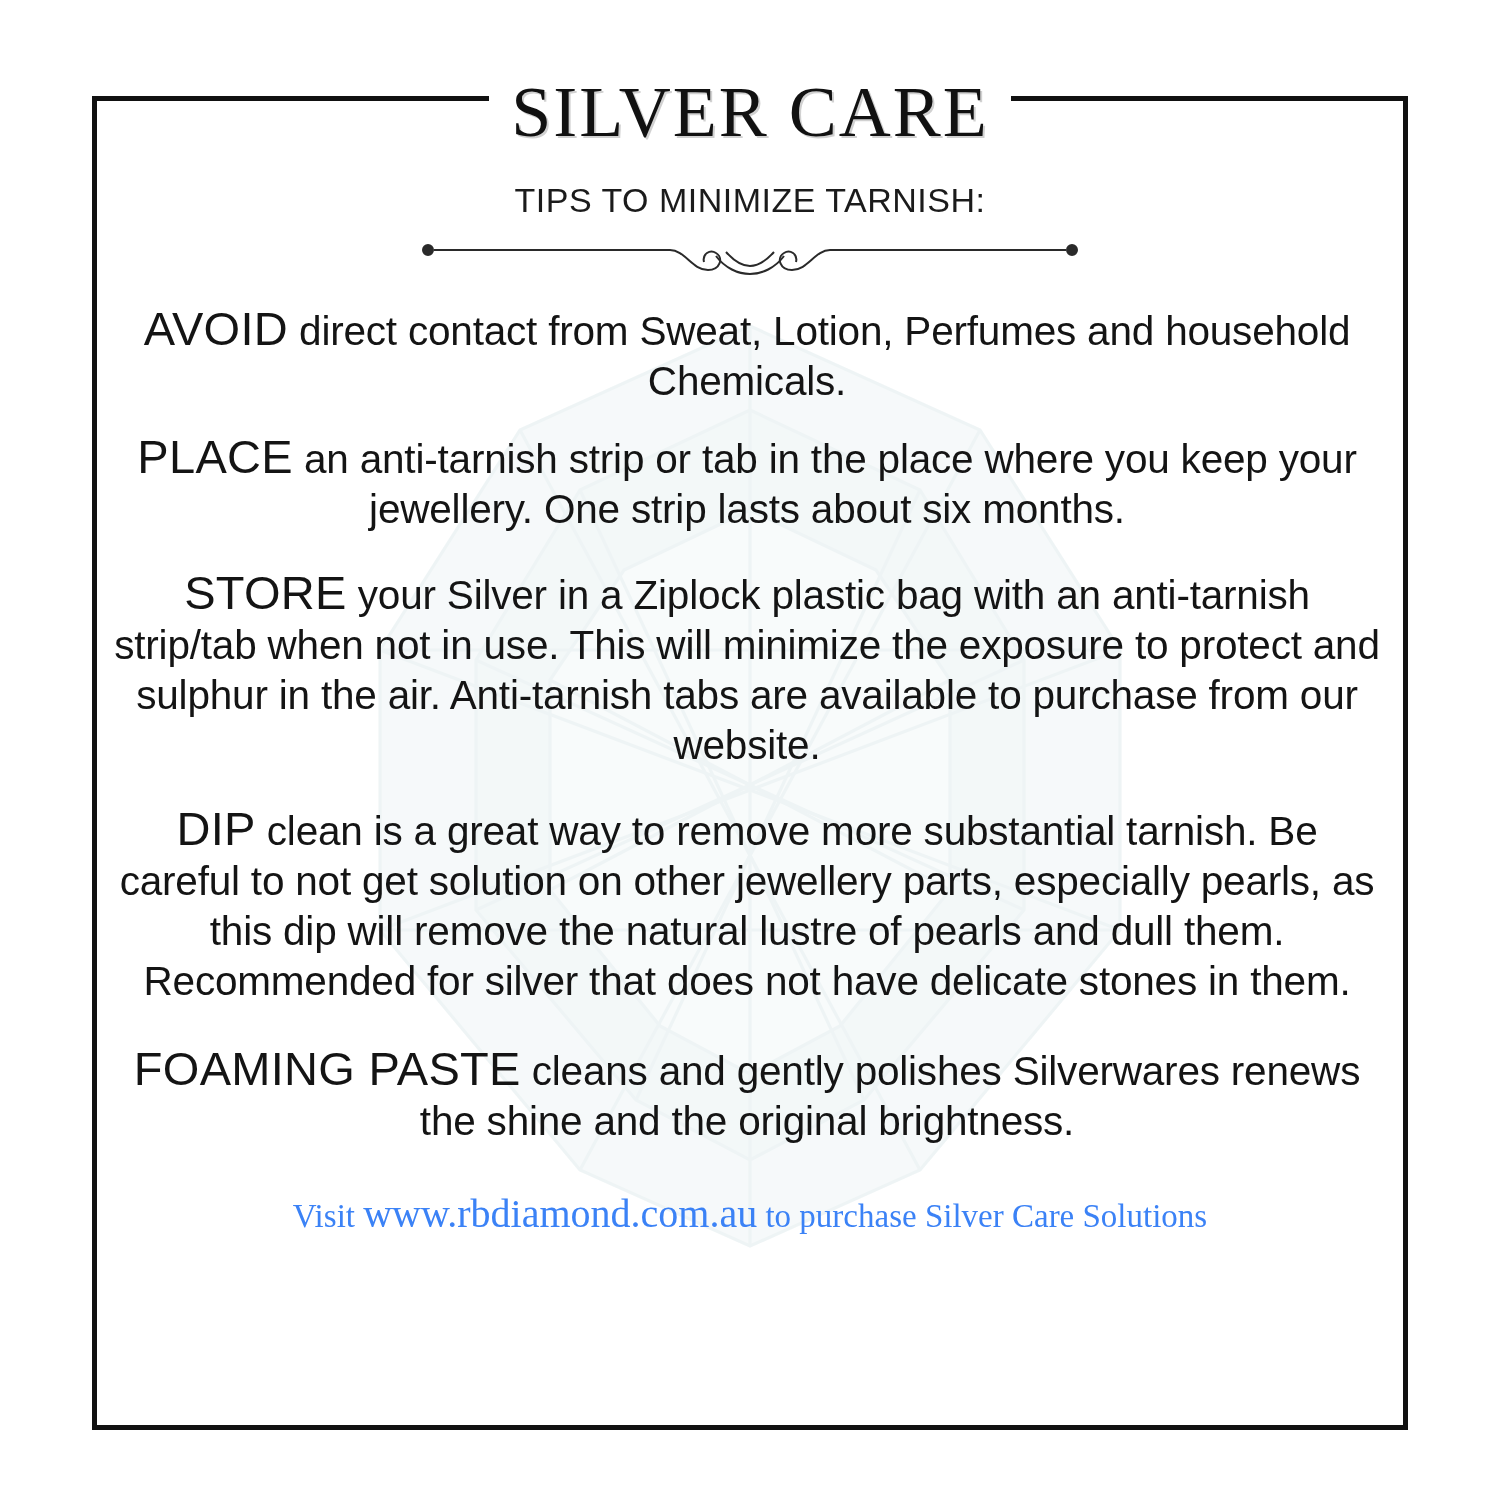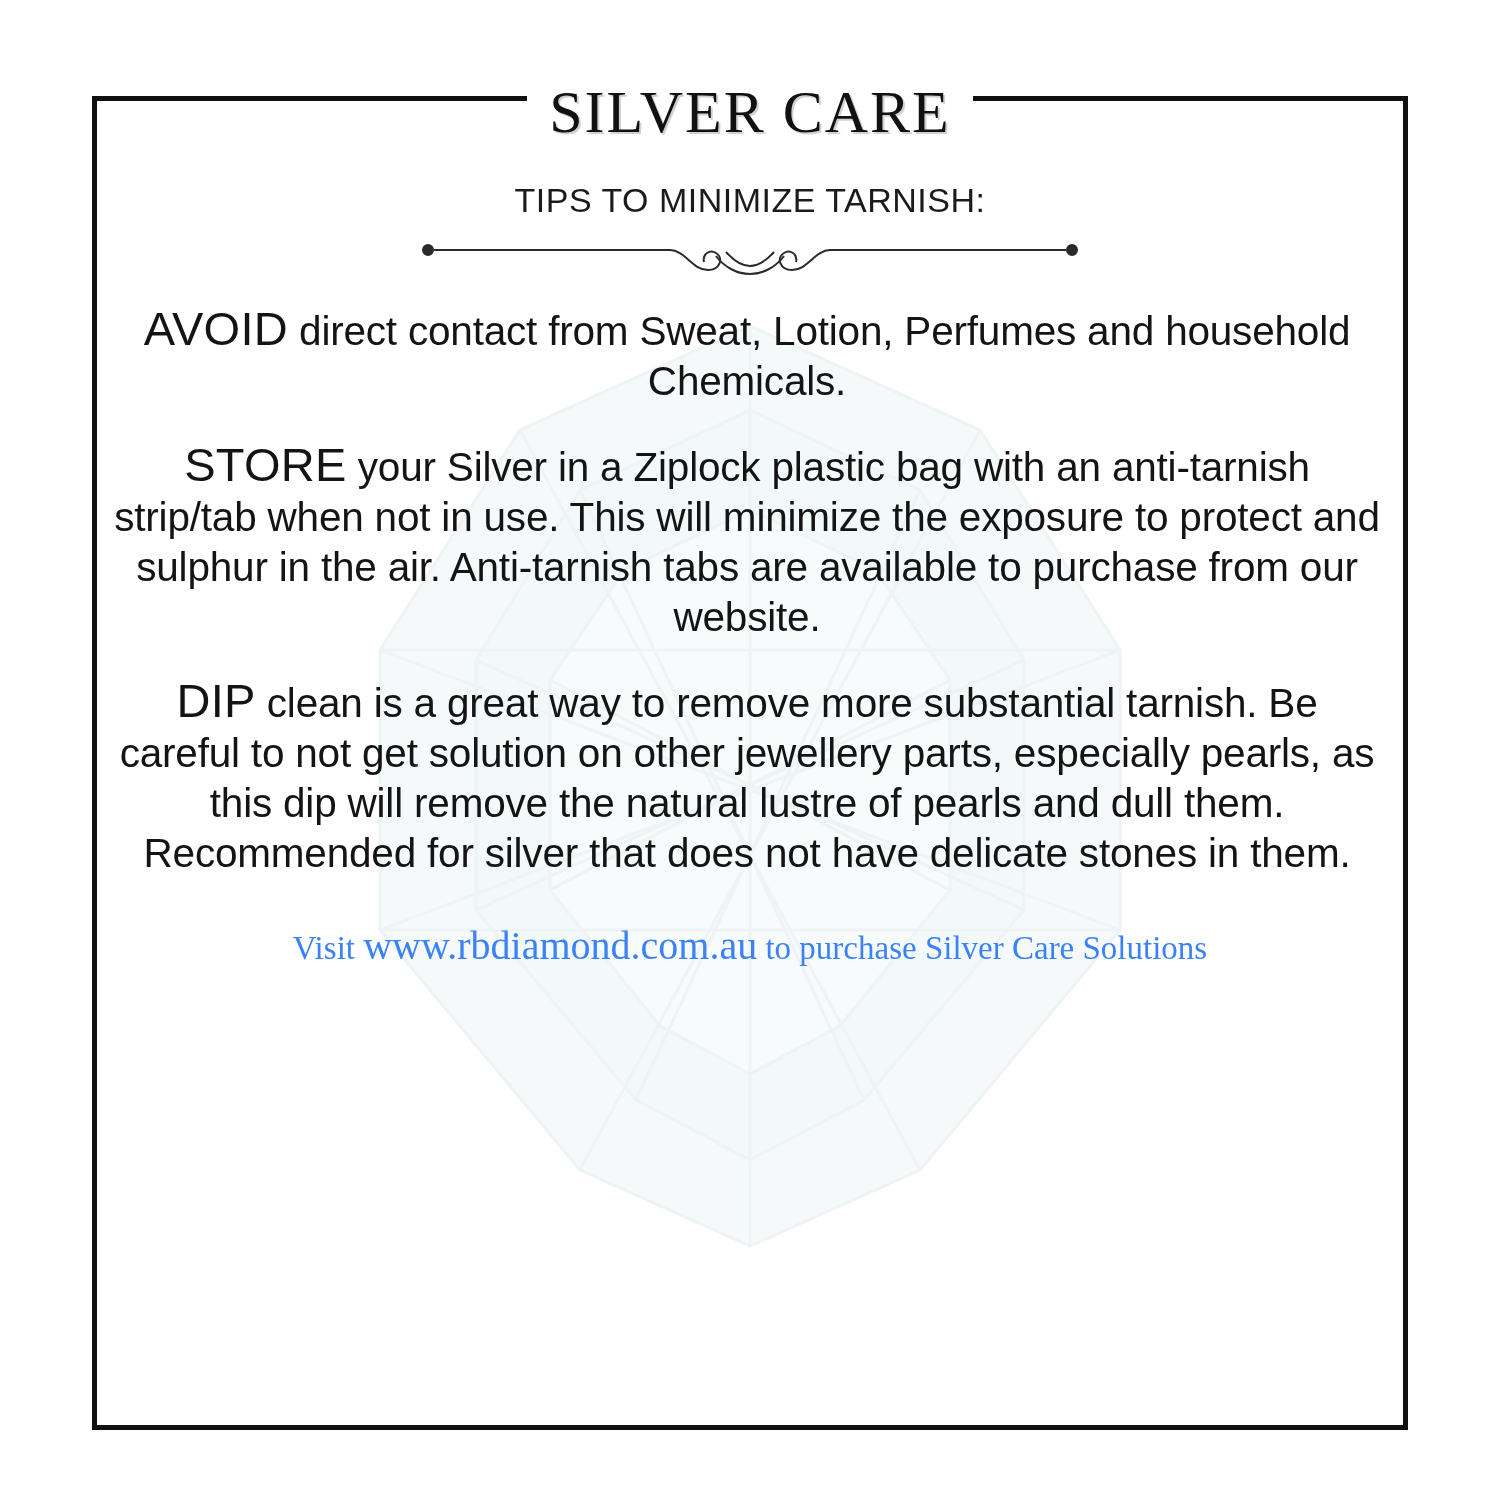--- a/index.html
+++ b/index.html
@@ -62,21 +62,21 @@
     position: relative;
     height: 104px;
   }
   .title {
     display: inline-block;
     position: relative;
     top: 2px;
     background: #ffffff;
     padding: 0 22px;
     font-family: "Liberation Serif", serif;
-    font-size: 60px;
+    font-size: 72px;
     line-height: 100px;
     letter-spacing: 2px;
     color: #111111;
     font-weight: 400;
     text-shadow: 2px 2px 0 rgba(0,0,0,0.18);
   }
 
   .subtitle {
     margin-top: 6px;
     font-size: 34px;
@@ -175,30 +175,36 @@
         <path d="M306,12 C315,22 322,26 330,26 C338,26 345,22 354,12"></path>
       </g>
     </svg>
 
     <div class="tips">
 
       <p class="tip avoid">
         <span class="kw">AVOID</span><span> direct contact from Sweat, Lotion, Perfumes and household Chemicals.</span>
       </p>
 
+      <p class="tip place">
+        <span class="kw">PLACE</span><span> an anti-tarnish strip or tab in the place where you keep your jewellery. One strip lasts about six months.</span>
+      </p>
 
       <p class="tip store">
         <span class="kw">STORE</span><span>  your Silver in a Ziplock plastic bag with an anti-tarnish strip/tab when not in use. This will minimize the exposure to protect and sulphur in the air. Anti-tarnish tabs are available to purchase from our website.</span>
       </p>
 
 
       <p class="tip dip">
         <span class="kw">DIP</span><span> clean is a great way to remove more substantial tarnish. Be careful to not get solution on other jewellery parts, especially pearls, as this dip will remove the natural lustre of pearls and dull them. Recommended for silver that does not have delicate stones in them.</span>
       </p>
 
+      <p class="tip foaming">
+        <span class="kw">FOAMING PASTE</span><span> cleans and gently polishes Silverwares renews the shine and the original brightness.</span>
+      </p>
 
     </div>
 
     <div class="footer">
       <span>Visit </span><span class="site">www.rbdiamond.com.au</span><span> to purchase Silver Care Solutions</span>
     </div>
 
   </div>
 </div>
 

